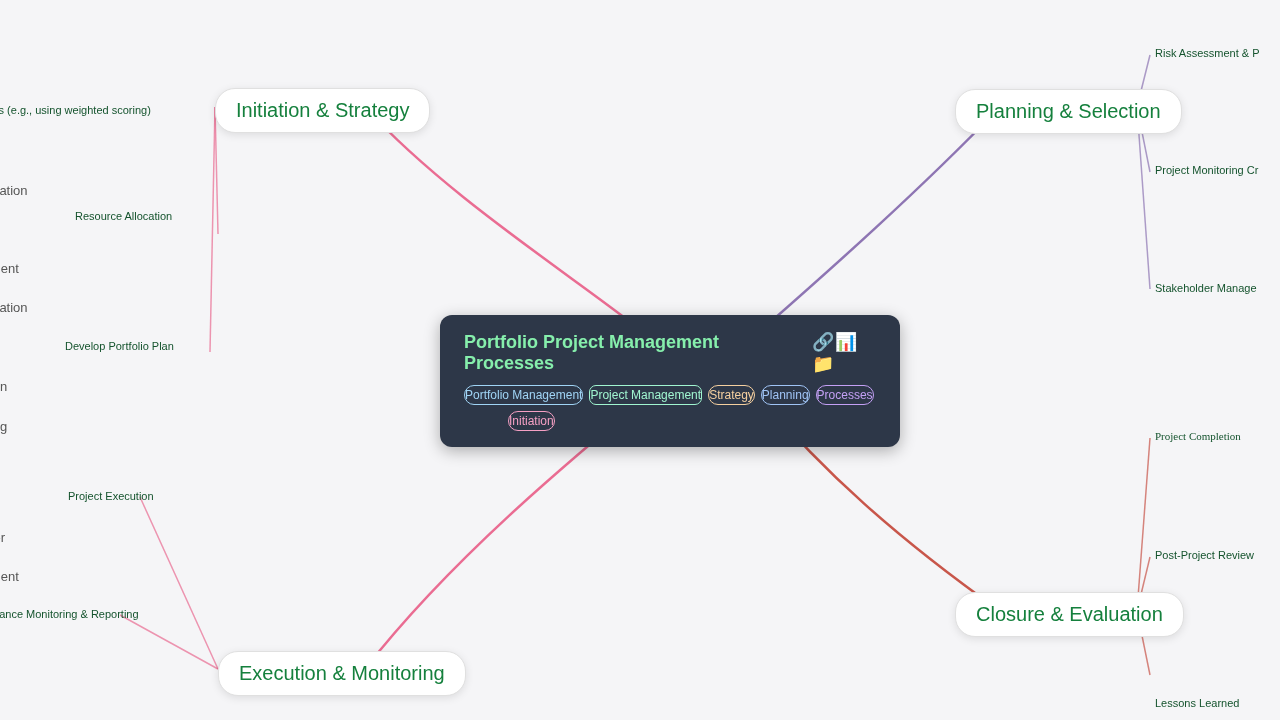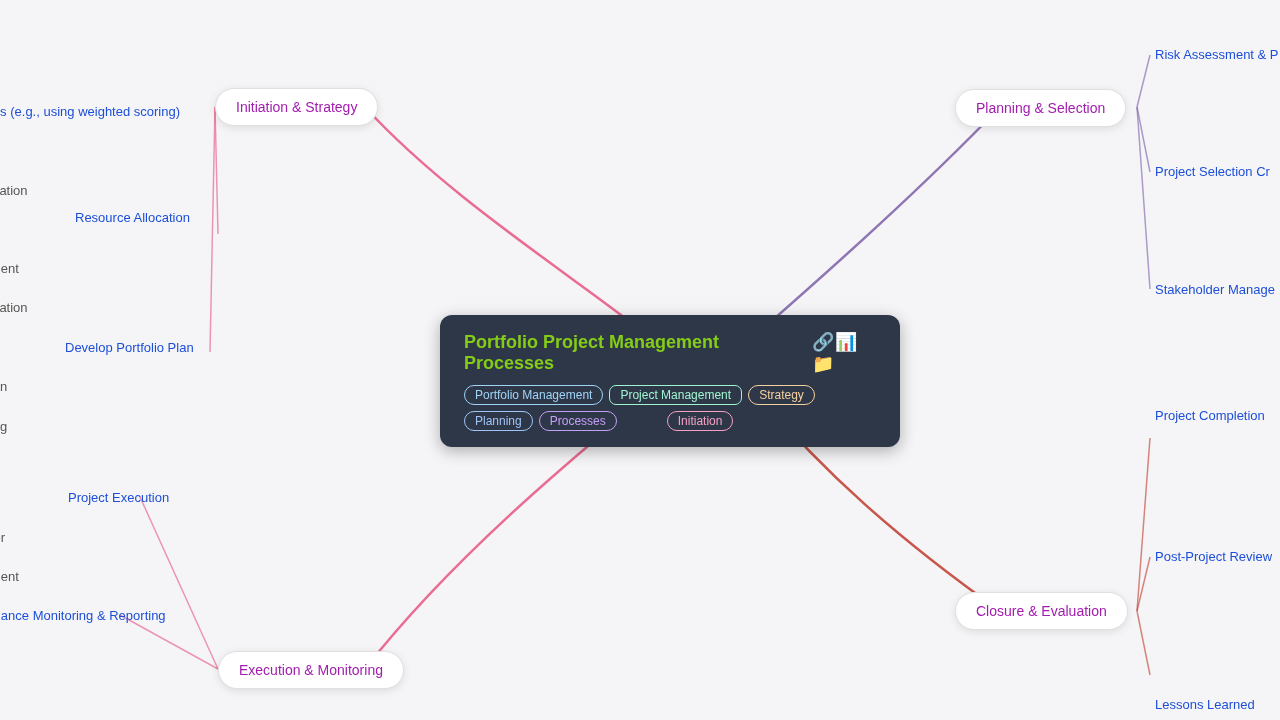--- a/index.html
+++ b/index.html
@@ -37,58 +37,58 @@
       left: 440px;
       top: 315px;
       width: 460px;
       cursor: pointer;
       box-shadow: 0 4px 16px rgba(0,0,0,0.3);
     }
 
     .central-node .title {
       font-size: 18px;
       font-weight: 600;
-      color: #84cc16;
+      color: #86efac;
       margin-bottom: 10px;
       display: flex;
       align-items: center;
       gap: 20px;
     }
 
     .central-node .tags {
       display: flex;
       flex-wrap: wrap;
       gap: 6px;
     }
 
     .tag {
       background: transparent;
       border: 1.5px solid;
       border-radius: 12px;
-      padding: 2px 10px;
+      padding: 2px 0;
       font-size: 12px;
       color: #a0f0f0;
       border-color: #a0f0f0;
     }
 
     .tag.portfolio { color: #a0d4f5; border-color: #a0d4f5; }
     .tag.project-mgmt { color: #a0f5d0; border-color: #a0f5d0; border-radius: 7px; }
     .tag.strategy { color: #f5d0a0; border-color: #f5d0a0; }
     .tag.planning { color: #a0c4f5; border-color: #a0c4f5; }
     .tag.processes { color: #c4a0f5; border-color: #c4a0f5; }
     .tag.initiation { color: #f5a0c4; border-color: #f5a0c4; margin-left: 44px; }
 
     
     .branch-node {
       position: absolute;
       background: white;
       border-radius: 20px;
       padding: 10px 20px;
-      font-size: 14px;
-      color: #a21caf;
+      font-size: 20px;
+      color: #15803d;
       box-shadow: 0 2px 8px rgba(0,0,0,0.1);
       white-space: nowrap;
       cursor: pointer;
     }
 
     .branch-node.initiation-strategy {
       left: 215px;
       top: 88px;
       border: 1.5px solid #e0e0e0;
     }
@@ -107,39 +107,39 @@
 
     .branch-node.closure-evaluation {
       left: 955px;
       top: 592px;
       border: 1.5px solid #e0e0e0;
     }
 
     
     .leaf-node {
       position: absolute;
-      font-size: 13px;
-      color: #1d4ed8;
+      font-size: 11px;
+      color: #14532d;
       white-space: nowrap;
       background: transparent;
       text-align: right;
     }
 
     
     .leaf-projects { left: -10px; top: 104px; }
     .leaf-resource { left: 75px; top: 210px; }
     .leaf-develop { left: 65px; top: 340px; }
     .leaf-project-exec { left: 68px; top: 490px; }
     .leaf-performance { left: -10px; top: 608px; }
 
     
     .leaf-risk { left: 1155px; top: 47px; }
     .leaf-project-sel { left: 1155px; top: 164px; }
     .leaf-stakeholder { left: 1155px; top: 282px; }
-    .leaf-project-comp { left: 1155px; top: 408px; }
+    .leaf-project-comp { left: 1155px; top: 430px; font-family: Liberation Serif, serif; }
     .leaf-post-project { left: 1155px; top: 549px; }
     .leaf-lessons { left: 1155px; top: 697px; }
 
     
     .left-truncated {
       position: absolute;
       font-size: 13px;
       color: #555;
       white-space: nowrap;
     }
@@ -238,21 +238,21 @@
 
   <div class="leaf-node leaf-performance">
     <span>mance Monitoring &amp; Reporting</span>
   </div>
 
   <div class="leaf-node leaf-risk">
     <span>Risk Assessment &amp; P</span>
   </div>
 
   <div class="leaf-node leaf-project-sel">
-    <span>Project Selection Cr</span>
+    <span>Project Monitoring Cr</span>
   </div>
 
   <div class="leaf-node leaf-stakeholder">
     <span>Stakeholder Manage</span>
   </div>
 
   <div class="leaf-node leaf-project-comp">
     <span>Project Completion</span>
   </div>
 

